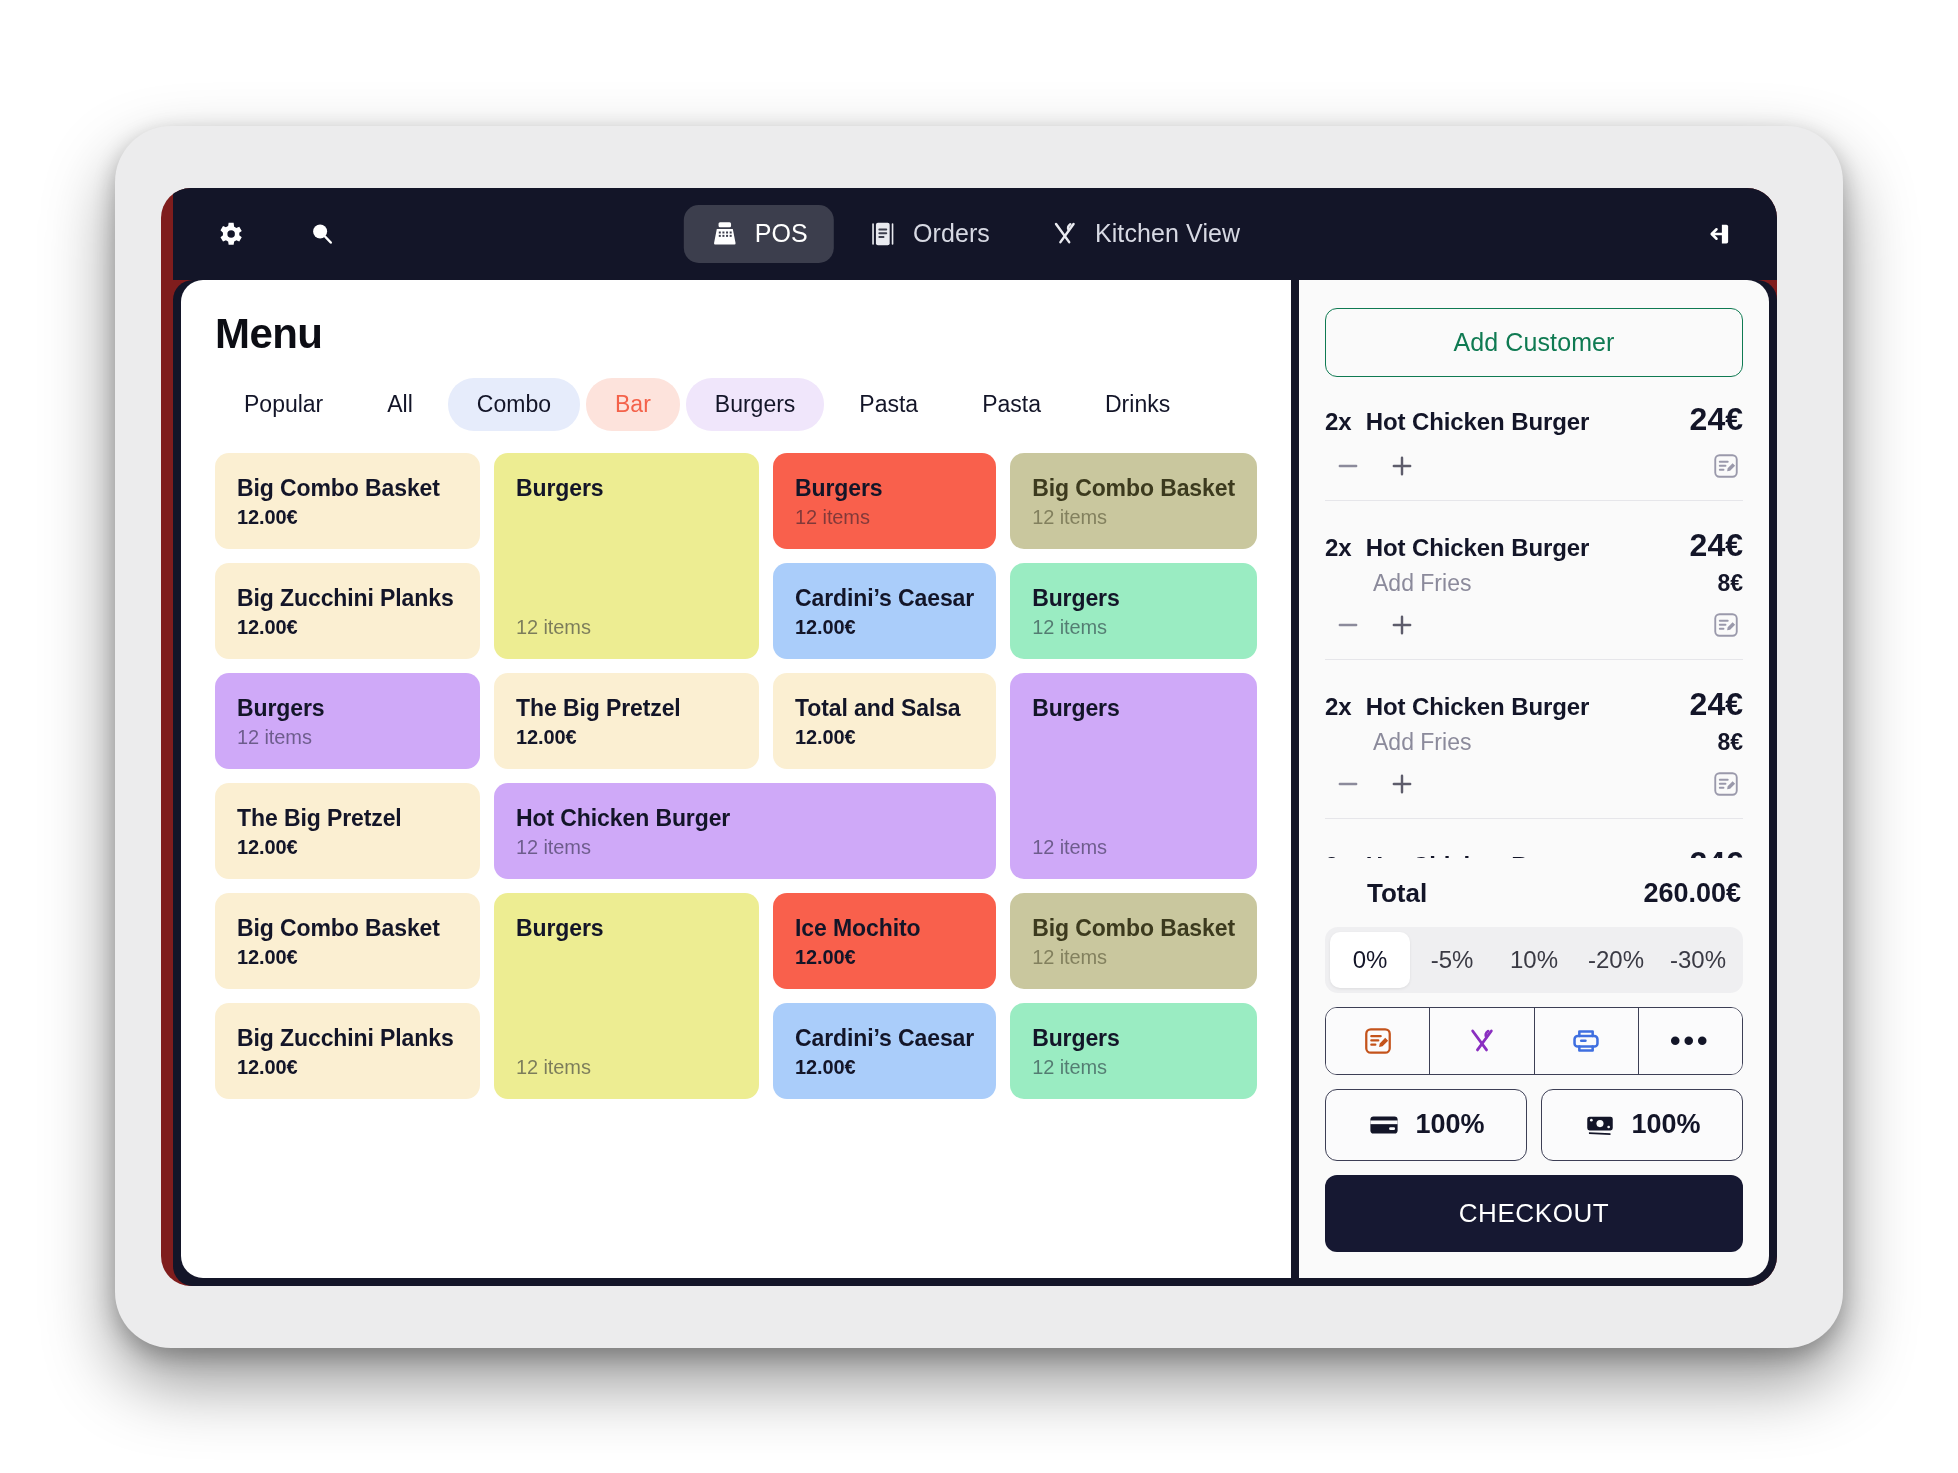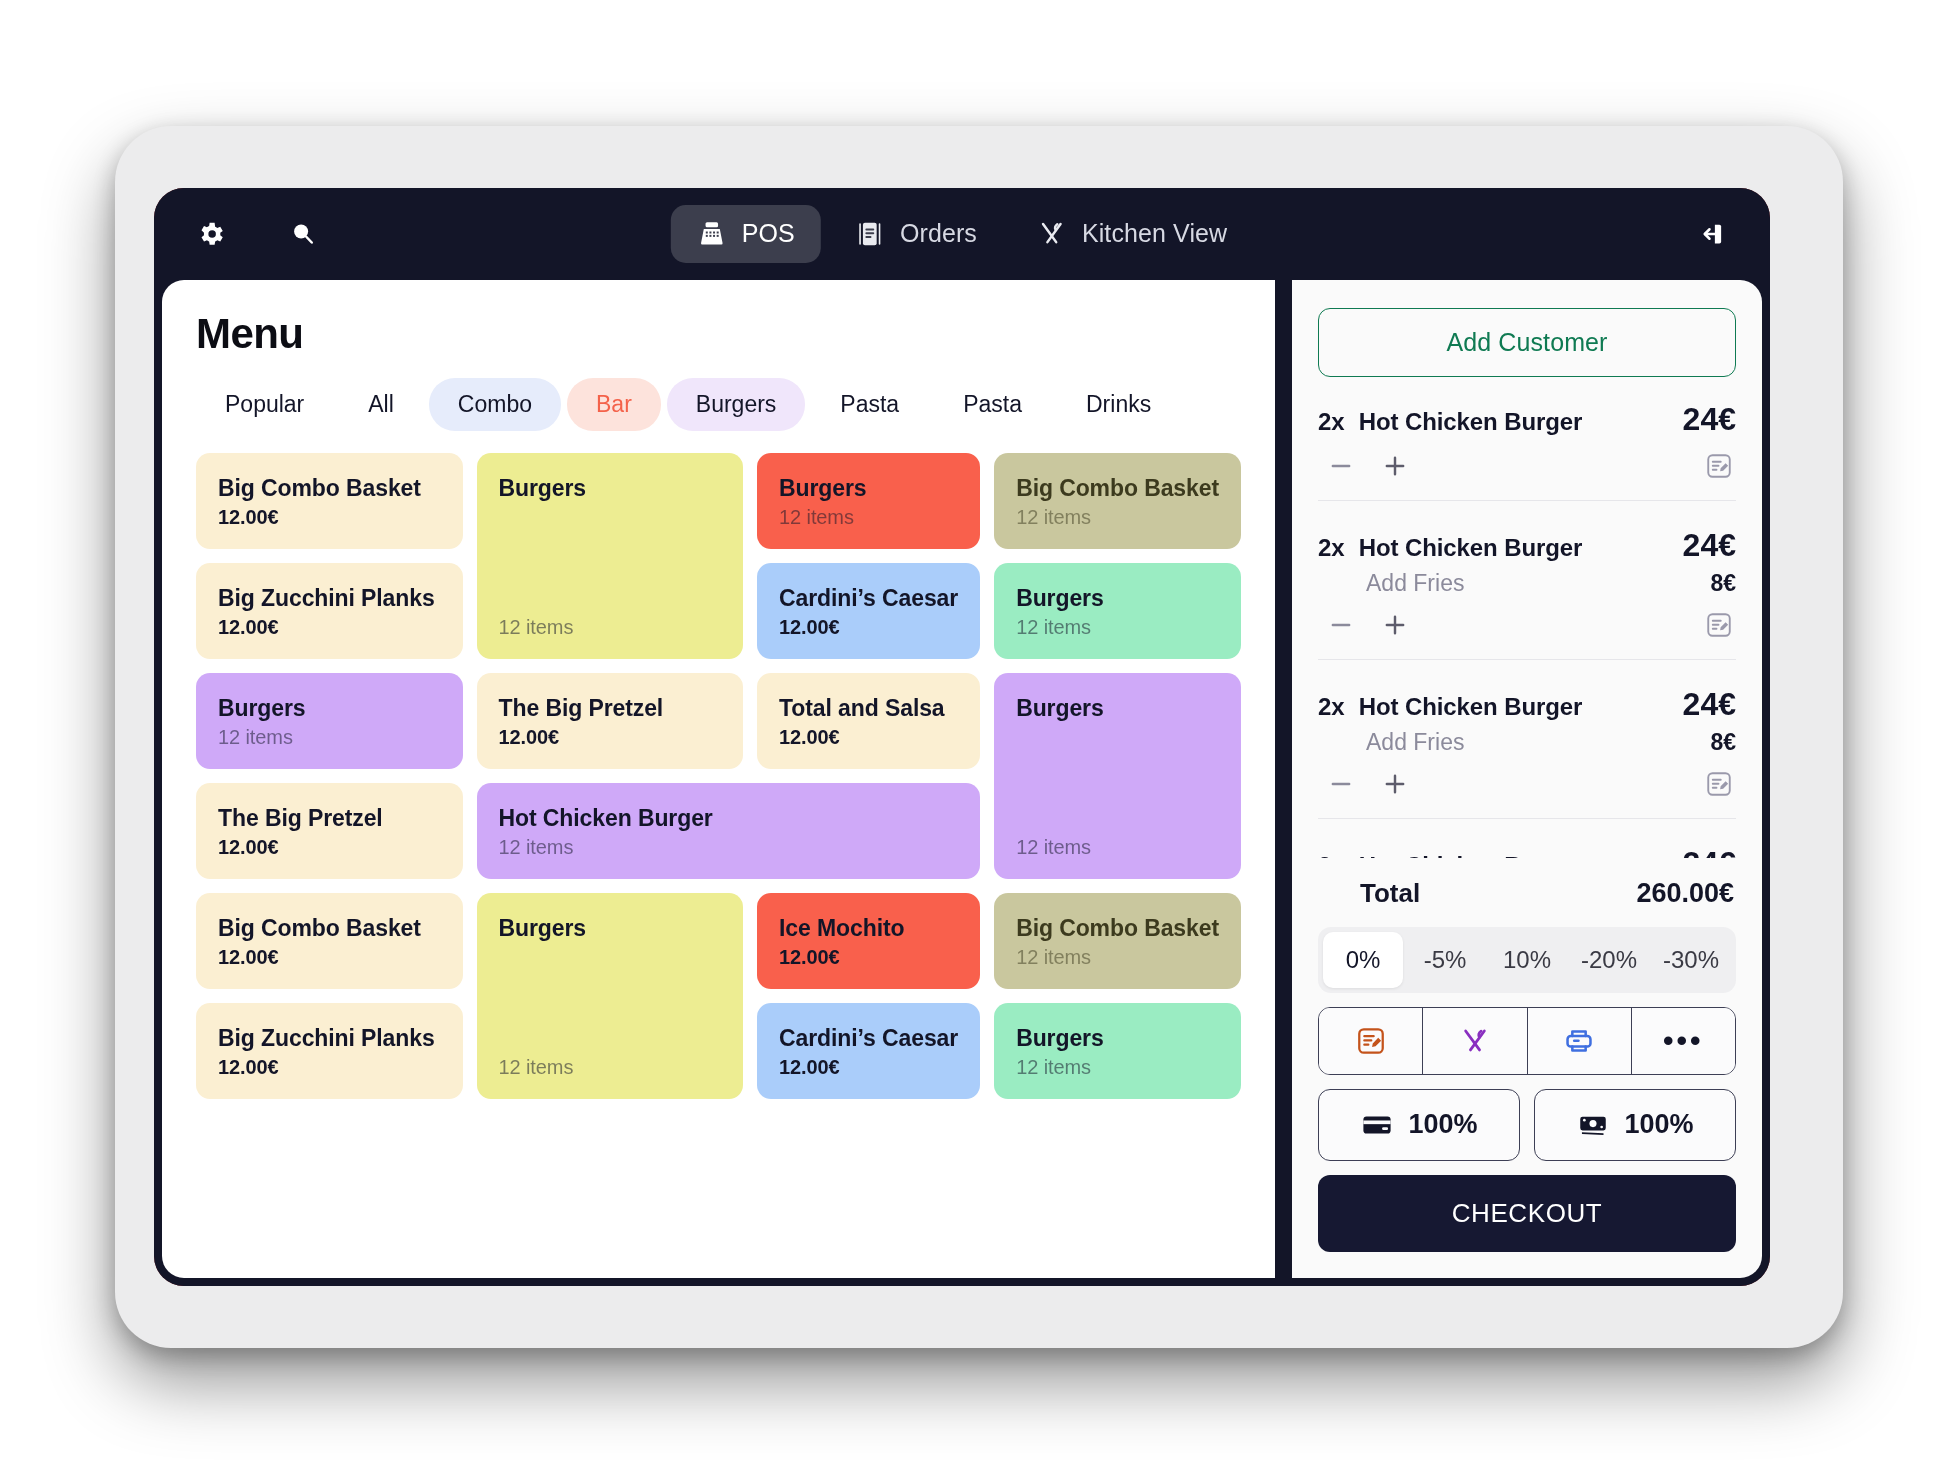--- a/index.html
+++ b/index.html
@@ -26,28 +26,29 @@
     position: relative;
     width: 1728px;
     height: 1222px;
     background: #ececed;
     border-radius: 56px;
     box-shadow: 0 34px 70px rgba(0,0,0,0.42), 0 8px 22px rgba(0,0,0,0.24);
   }
 
   #app-frame {
     position: absolute;
-    left: 39px; top: 62px;
+    left: 46px; top: 62px;
     width: 1616px;
     height: 1098px;
     background: #7f1d1d;
     border-radius: 30px;
     overflow: hidden;
     display: flex;
     flex-direction: column;
+    padding-left: 12px;
   }
 
   
   #top-nav {
     height: 92px;
     flex: 0 0 92px;
     display: flex;
     align-items: center;
     padding: 0 40px;
     background: #131528;
@@ -88,22 +89,23 @@
   .nav-tab svg { display: block; flex: 0 0 auto; }
 
   .nav-right { margin-left: auto; display: flex; align-items: center; }
 
   
   #app-body {
     flex: 1 1 auto;
     display: flex;
     background: #131528;
     padding: 0 8px 8px 8px;
-    gap: 17px;
+    gap: 8px;
     min-height: 0;
+    border-radius: 20px;
   }
 
   #menu-pane {
     flex: 1 1 auto;
     background: #ffffff;
     border-radius: 22px 0 0 22px;
     padding: 30px 34px 0 34px;
     display: flex;
     flex-direction: column;
     min-width: 0;

